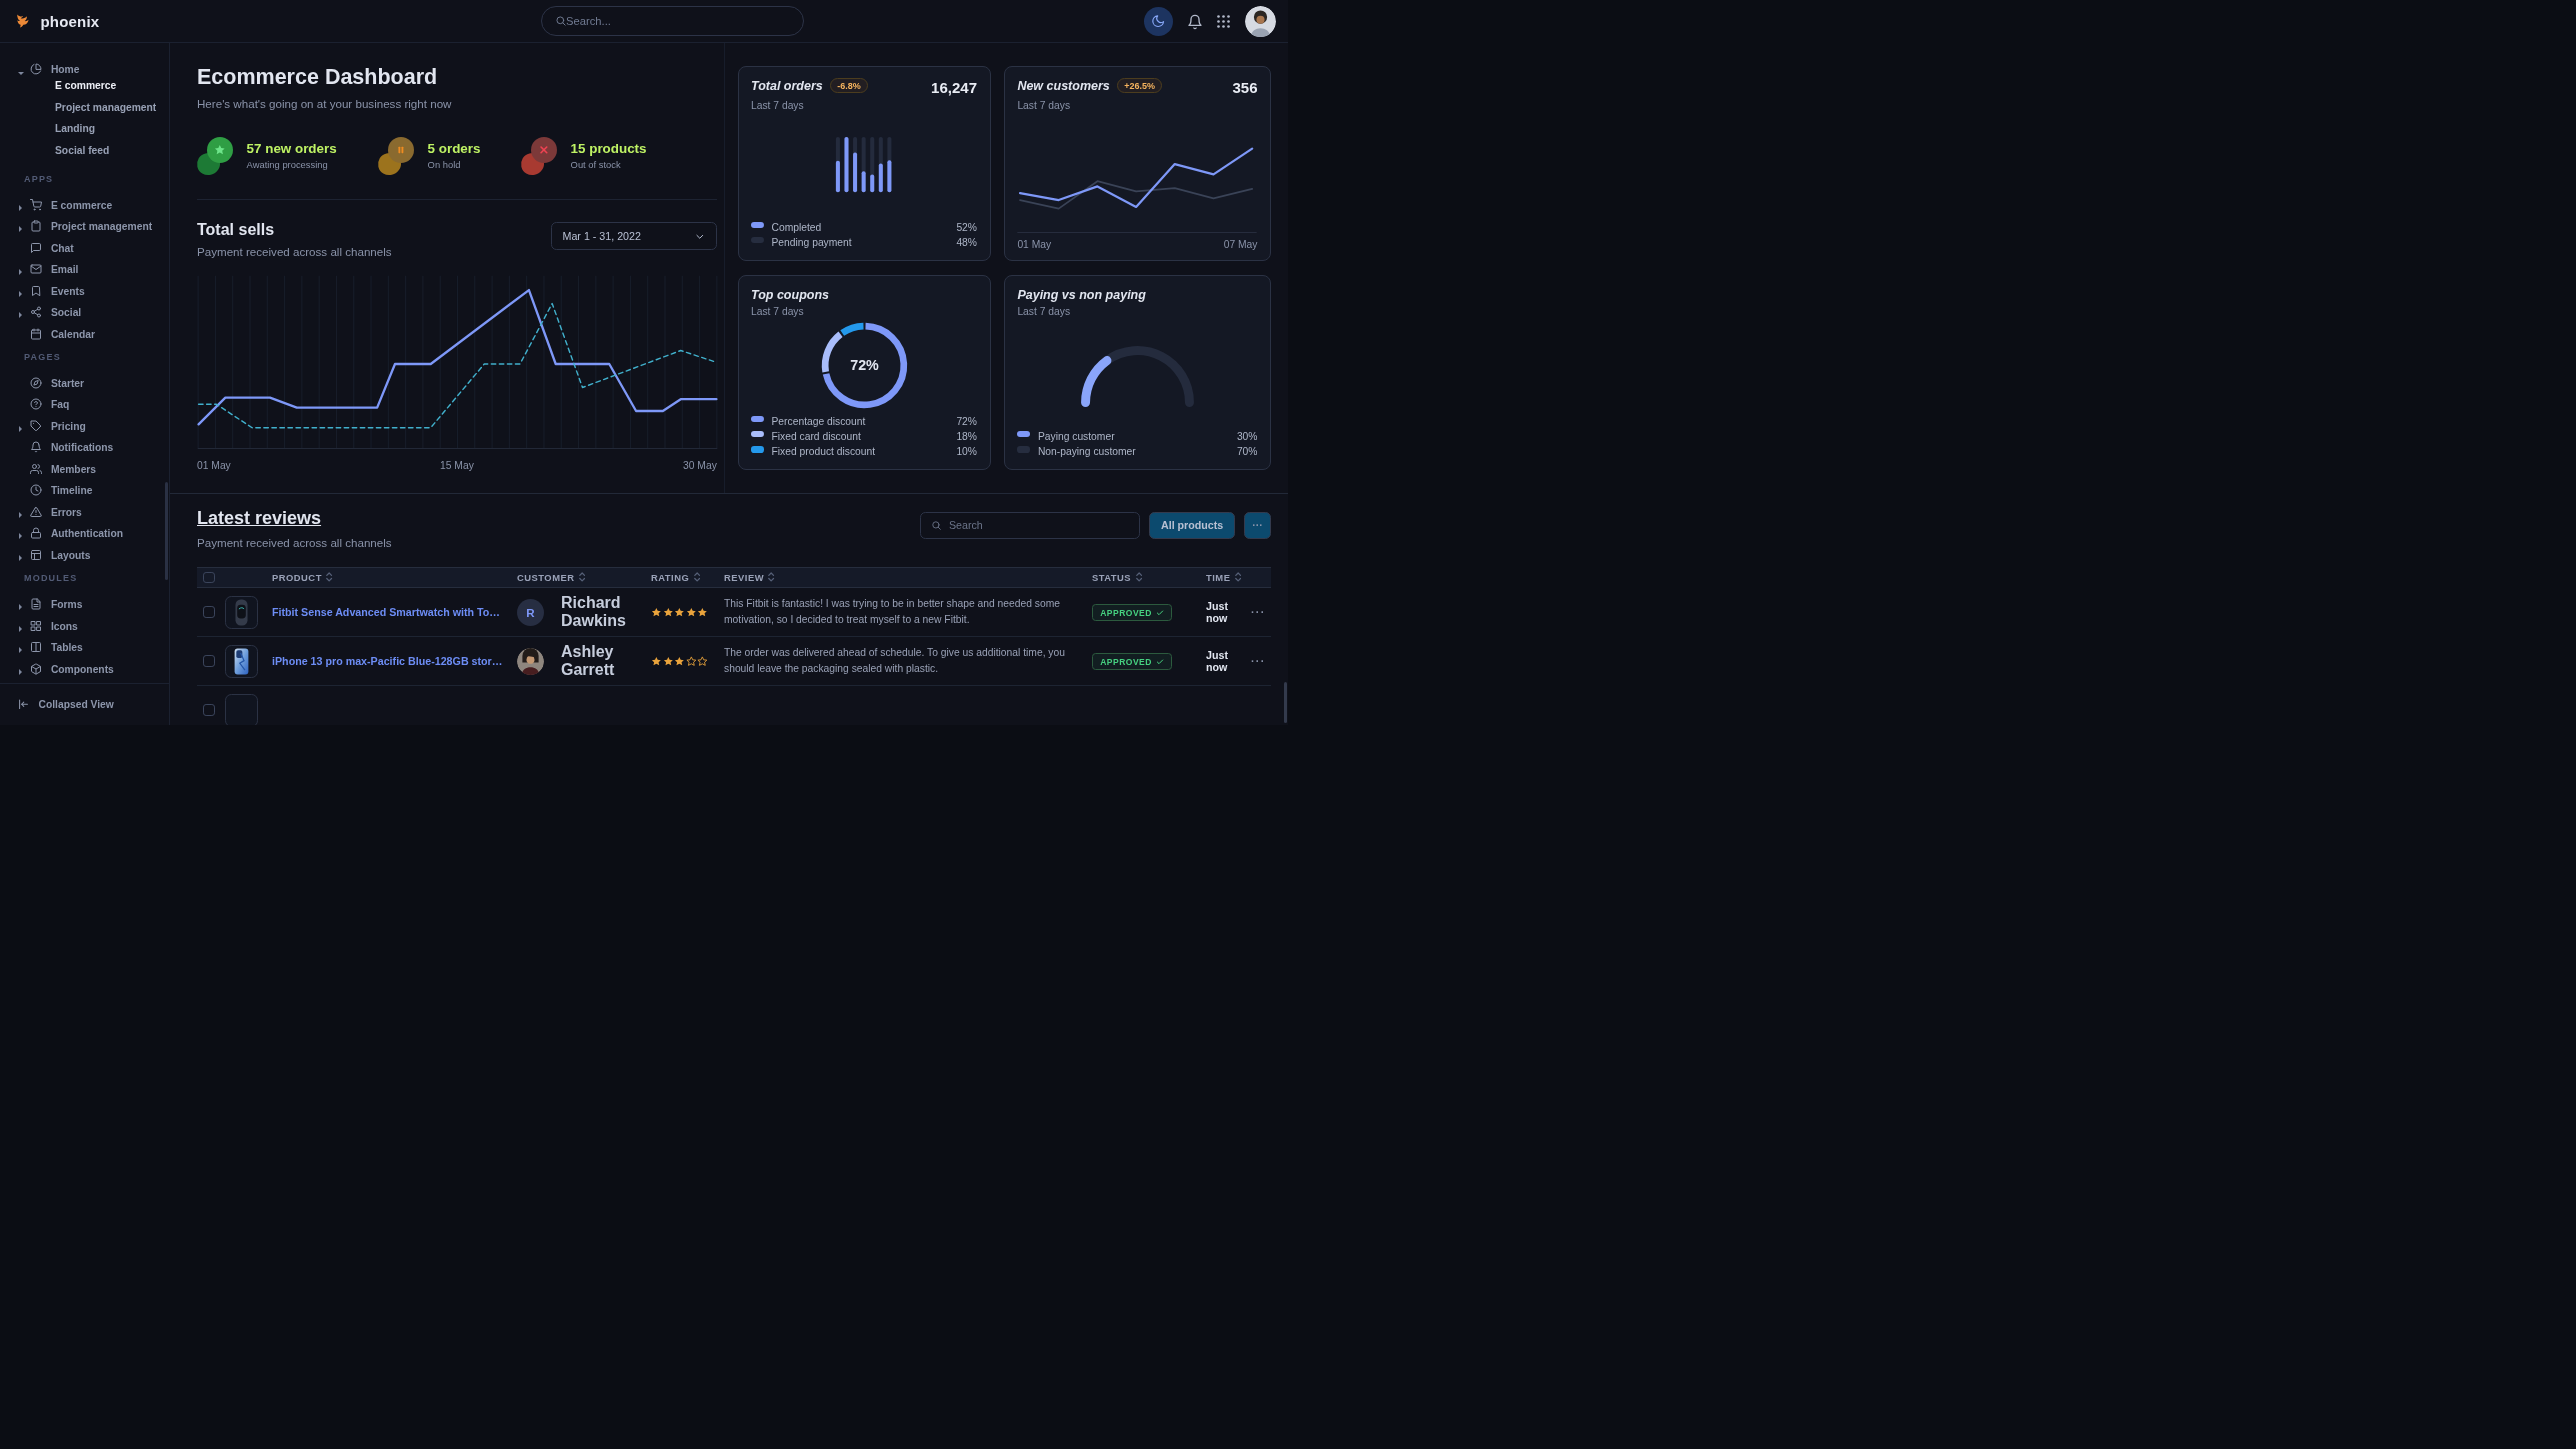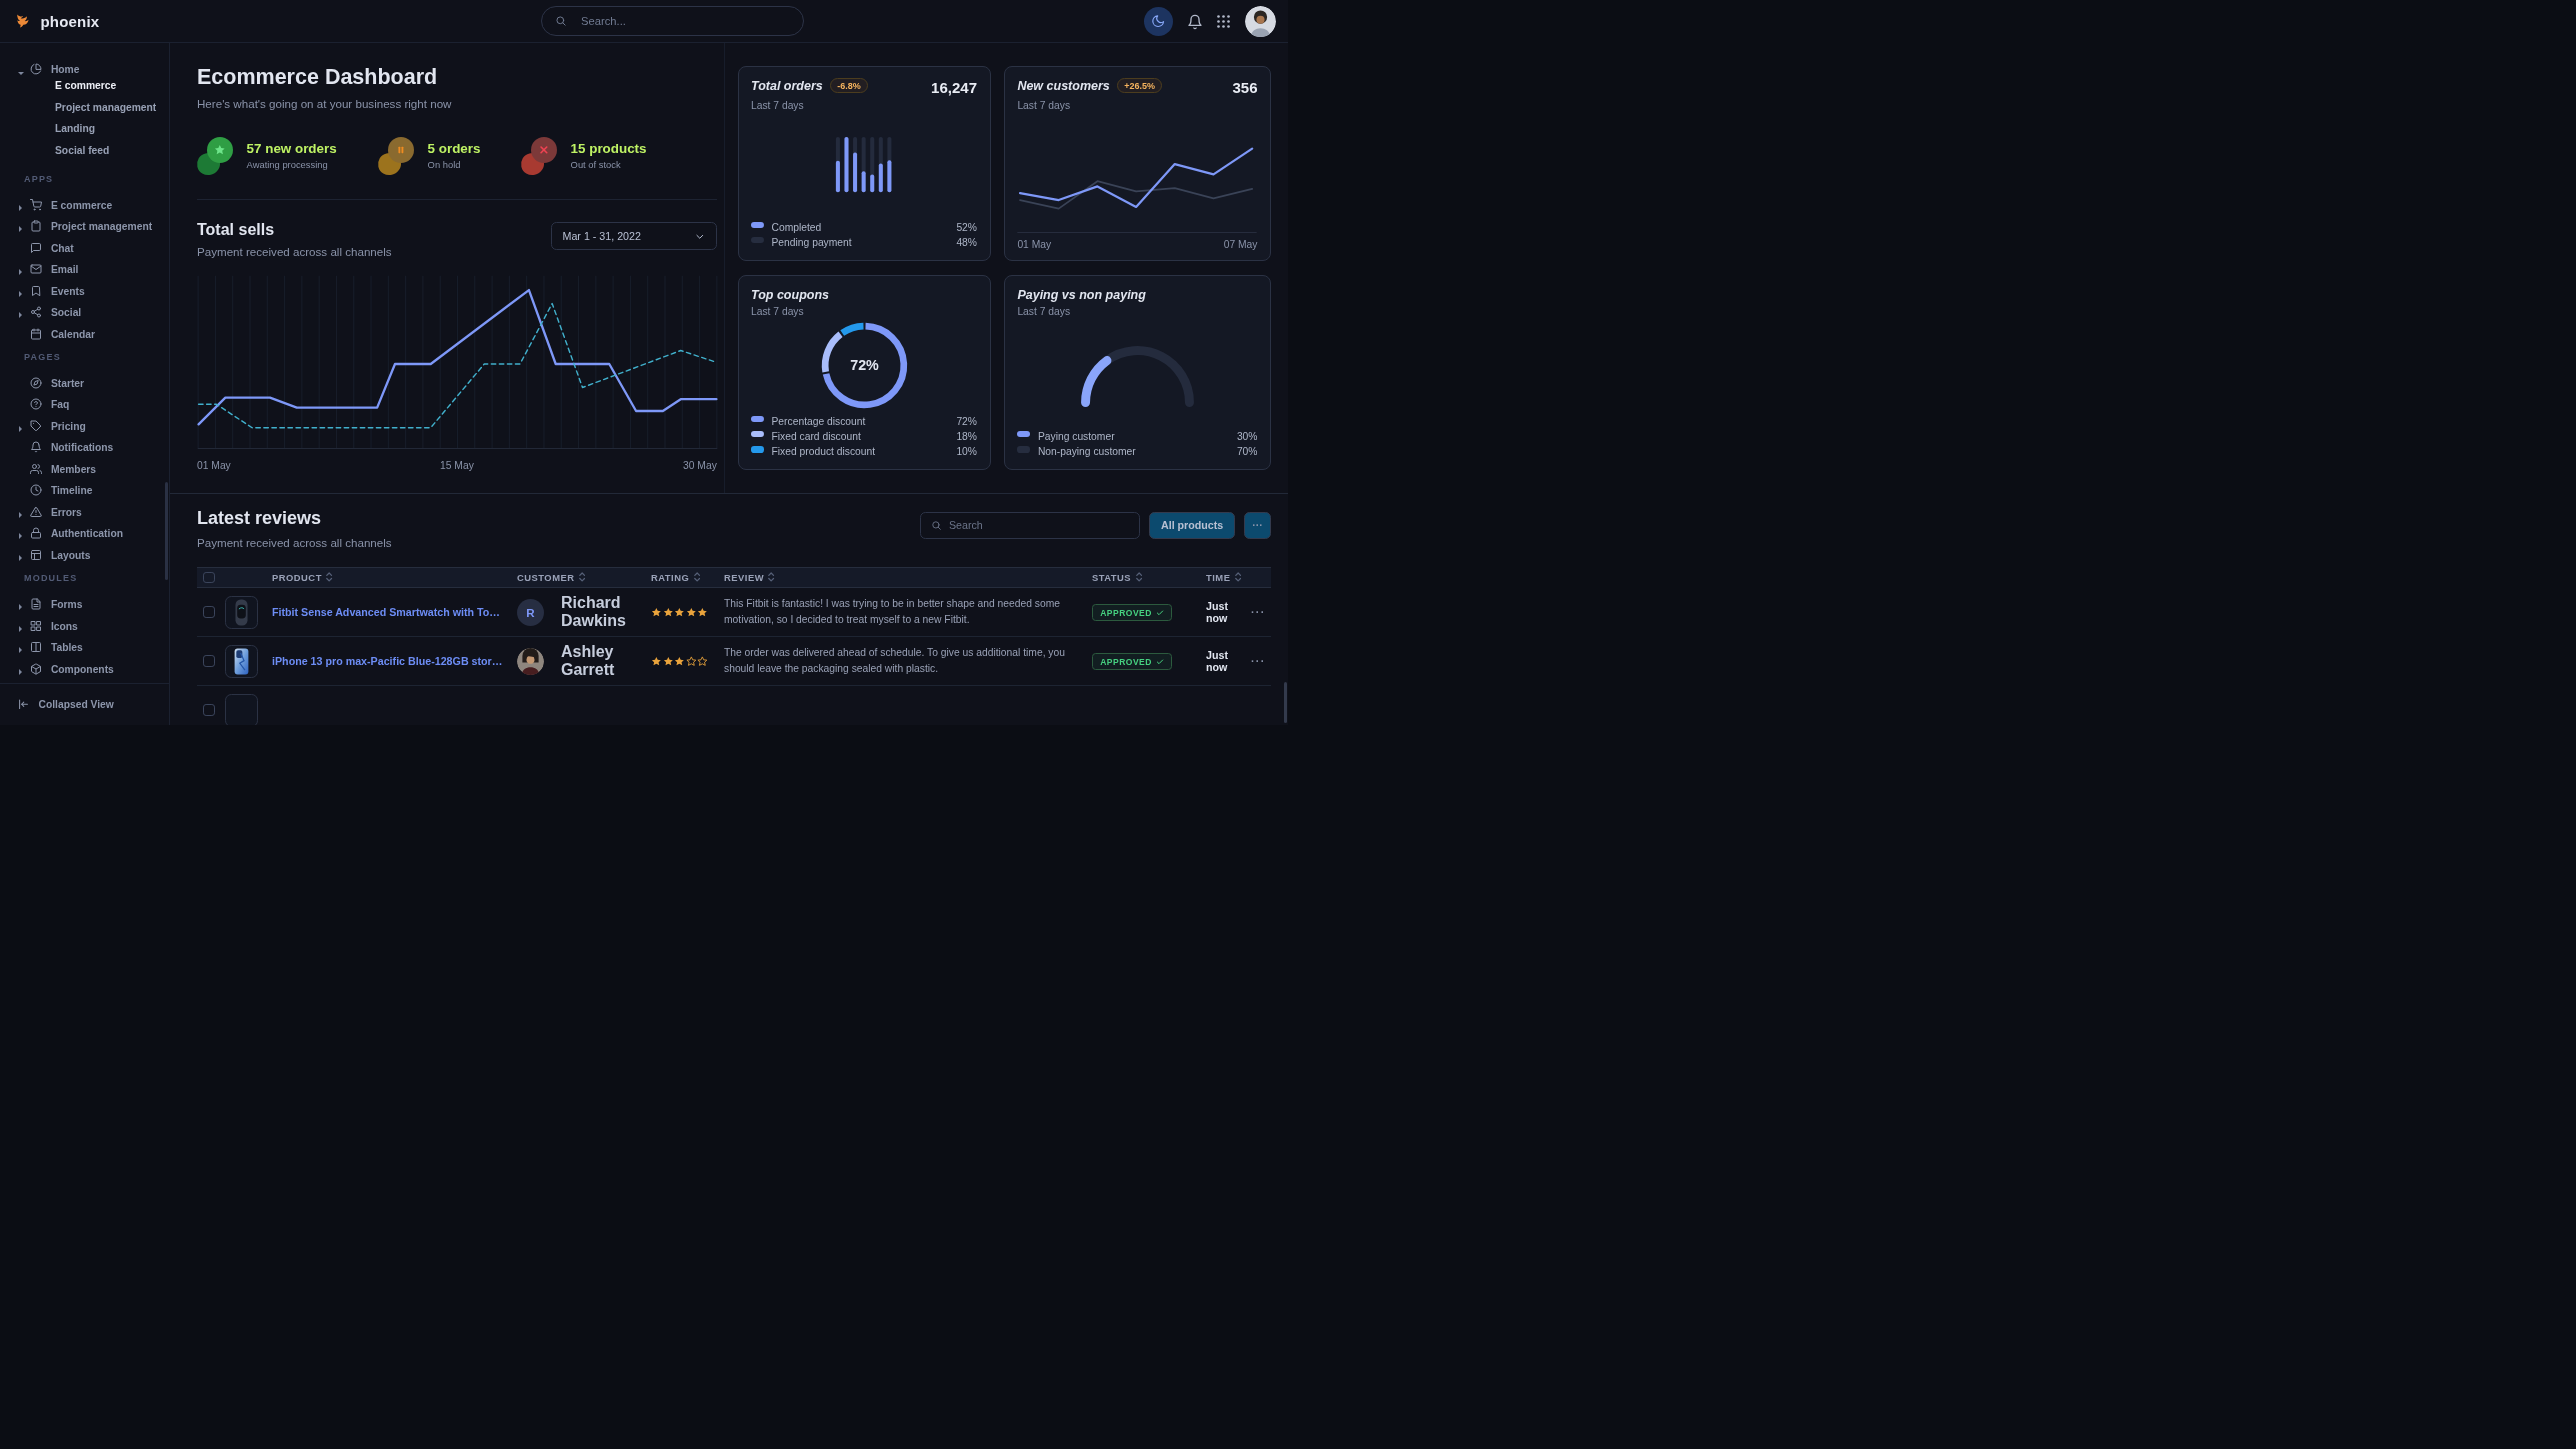--- a/index.html
+++ b/index.html
@@ -6,21 +6,21 @@
   html,body { background:#0b0d14; }
   body { width:1288px; height:725px; overflow:hidden;
          font-family:"Liberation Sans","DejaVu Sans",sans-serif; color:#dde2ee; }
   .app { position:relative; width:1288px; height:725px; background:#0f111a; overflow:hidden; }
 
   
   .navbar { position:relative; height:43px; border-bottom:0.9px solid #1b2130; display:flex; align-items:center; }
   .logo { display:flex; align-items:center; margin-left:14.3px; gap:7.2px; cursor:pointer; }
   .logo-text { font-size:15px; font-weight:700; letter-spacing:0.2px; color:#e6e9f2; }
   .nav-search { position:absolute; left:541px; top:6.3px; width:263px; height:29.5px; border:0.9px solid #2c3347;
-    border-radius:15px; display:flex; align-items:center; padding:0 12.5px; gap:15px; color:#717b92; background:transparent; }
+    border-radius:15px; display:flex; align-items:center; padding:0 12.5px; gap:0; color:#717b92; background:transparent; }
   .nav-search input { background:transparent; border:none; outline:none; color:#aab2c5; font-size:11.2px; width:100%;
     font-family:inherit; }
   .nav-search input::placeholder { color:#717b92; }
   .nav-right { position:absolute; right:12.5px; top:0; height:43px; display:flex; align-items:center; gap:13.4px; }
   .moon-btn { width:29.5px; height:29.5px; border-radius:50%; background:#1d3460; display:flex; align-items:center;
     justify-content:center; color:#89a9f9; cursor:pointer; border:none; }
   .icon-btn { background:none; border:none; color:#b3bacb; cursor:pointer; display:flex; align-items:center; }
   .nav-avatar { width:31px; height:31px; border-radius:50%; overflow:hidden; cursor:pointer; }
 
   
@@ -684,21 +684,21 @@
                   <span class="legend-val">70%</span>
                 </div>
               </div>
           </div>
         </section>
       </div>
 
       <section class="reviews">
         <div class="reviews-header">
           <div>
-            <div class="sec-title" style="font-size:18px;">Latest reviews</div>
+            <div class="sec-title" style="font-size:18px;text-decoration:underline;">Latest reviews</div>
             <div class="sec-sub">Payment received across all channels</div>
           </div>
           <div class="reviews-controls">
             <div class="r-search">
               <span style="display:flex;" id="r-search-icon">
                   <svg width="10.7" height="10.7" viewBox="0 0 24 24" fill="none" stroke="currentColor" stroke-width="2" stroke-linecap="round" stroke-linejoin="round">
                     <circle cx="11" cy="11" r="7"></circle>
                     <line x1="21" y1="21" x2="16.2" y2="16.2"></line>
                   </svg>
                 </span>

